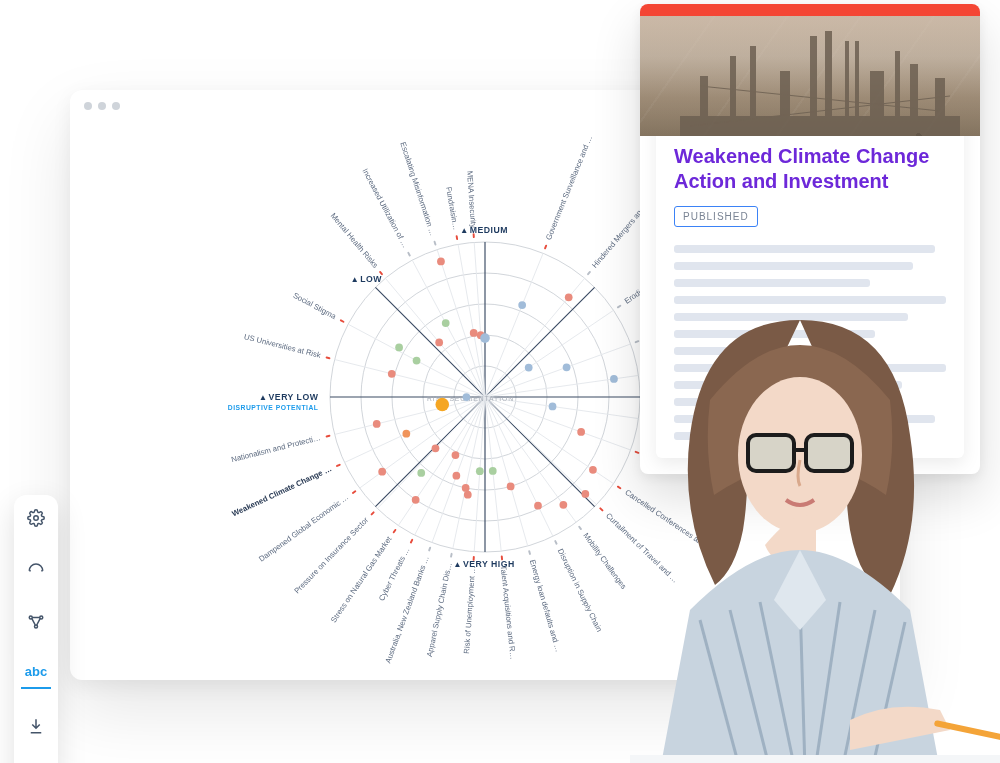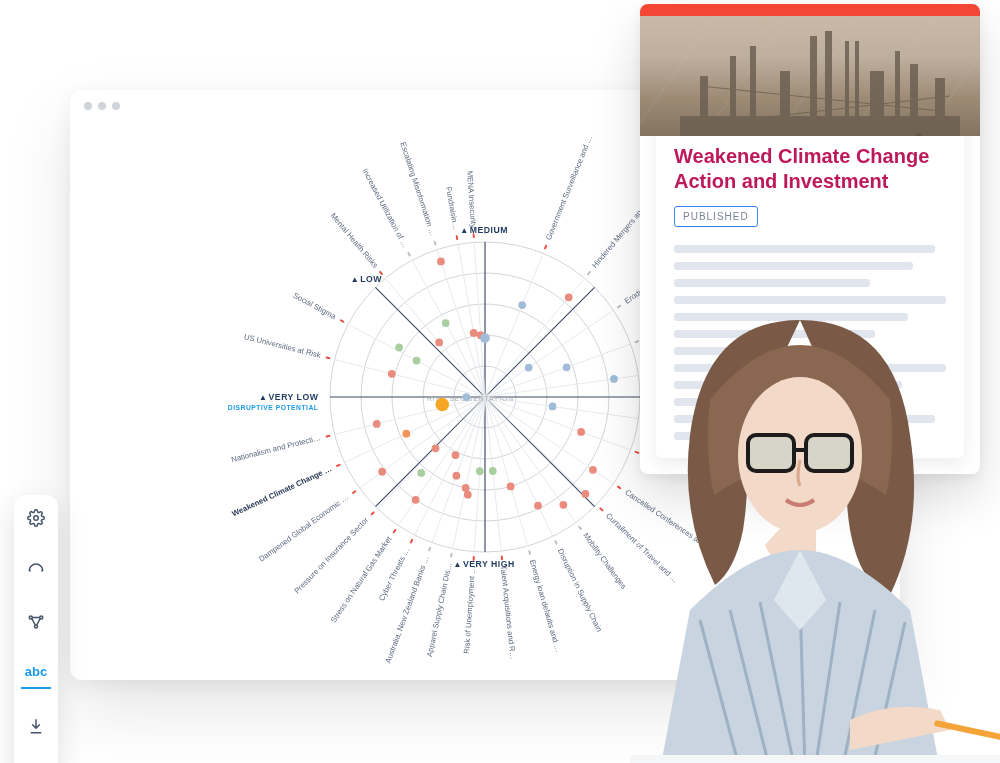--- a/index.html
+++ b/index.html
@@ -159,21 +159,21 @@
     font-weight: 700;
     letter-spacing: 2px;
     font-size: 13px;
   }
   .risk-tag svg { width: 18px; height: 18px; }
   .card-title {
     margin-top: 8px;
     font-size: 20px;
     line-height: 1.25;
     font-weight: 700;
-    color: #be185d;
+    color: #6d28d9;
   }
   .status-pill {
     display: inline-block;
     margin-top: 12px;
     font-size: 10px;
     letter-spacing: 1px;
     color: #7a8494;
     border: 1px solid #3b82f6;
     padding: 4px 8px;
     border-radius: 3px;

